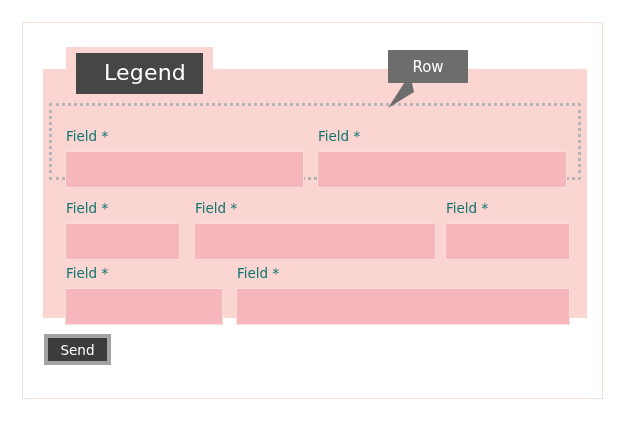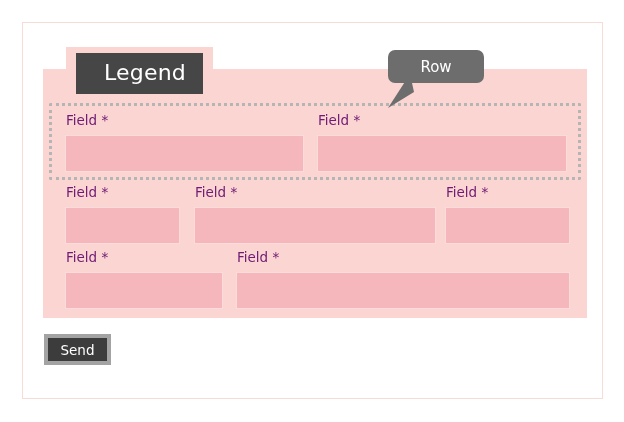--- a/index.html
+++ b/index.html
@@ -53,24 +53,24 @@
     padding: 9px 17px 10px 28px;
     letter-spacing: 0.2px;
     white-space: nowrap;
   }
 
   
   #row-callout {
     position: absolute;
     left: 388px;
     top: 50px;
-    width: 96px;
+    width: 80px;
     height: 33px;
     background: #6d6d6d;
-    border-radius: 7px;
+    border-radius: 1px;
     color: #ffffff;
     font-size: 15px;
     display: flex;
     align-items: center;
     justify-content: center;
     z-index: 6;
   }
   #row-callout-tail {
     position: absolute;
     left: 384px;
@@ -90,23 +90,23 @@
     border: 3px dotted #b5b5b5;
     border-radius: 2px;
   }
 
   .field {
     position: absolute;
     box-sizing: border-box;
   }
   .field-label {
     font-size: 13.5px;
-    color: #701a75;
+    color: #0f766e;
     line-height: 1;
-    margin: 0 0 7px 1px;
+    margin: 16px 0 7px 1px;
     white-space: nowrap;
   }
   .field-input {
     background: #f5b7bc;
     border: 1px solid #fbdcdb;
     box-sizing: border-box;
     height: 37px;
     width: 100%;
     display: block;
   }

